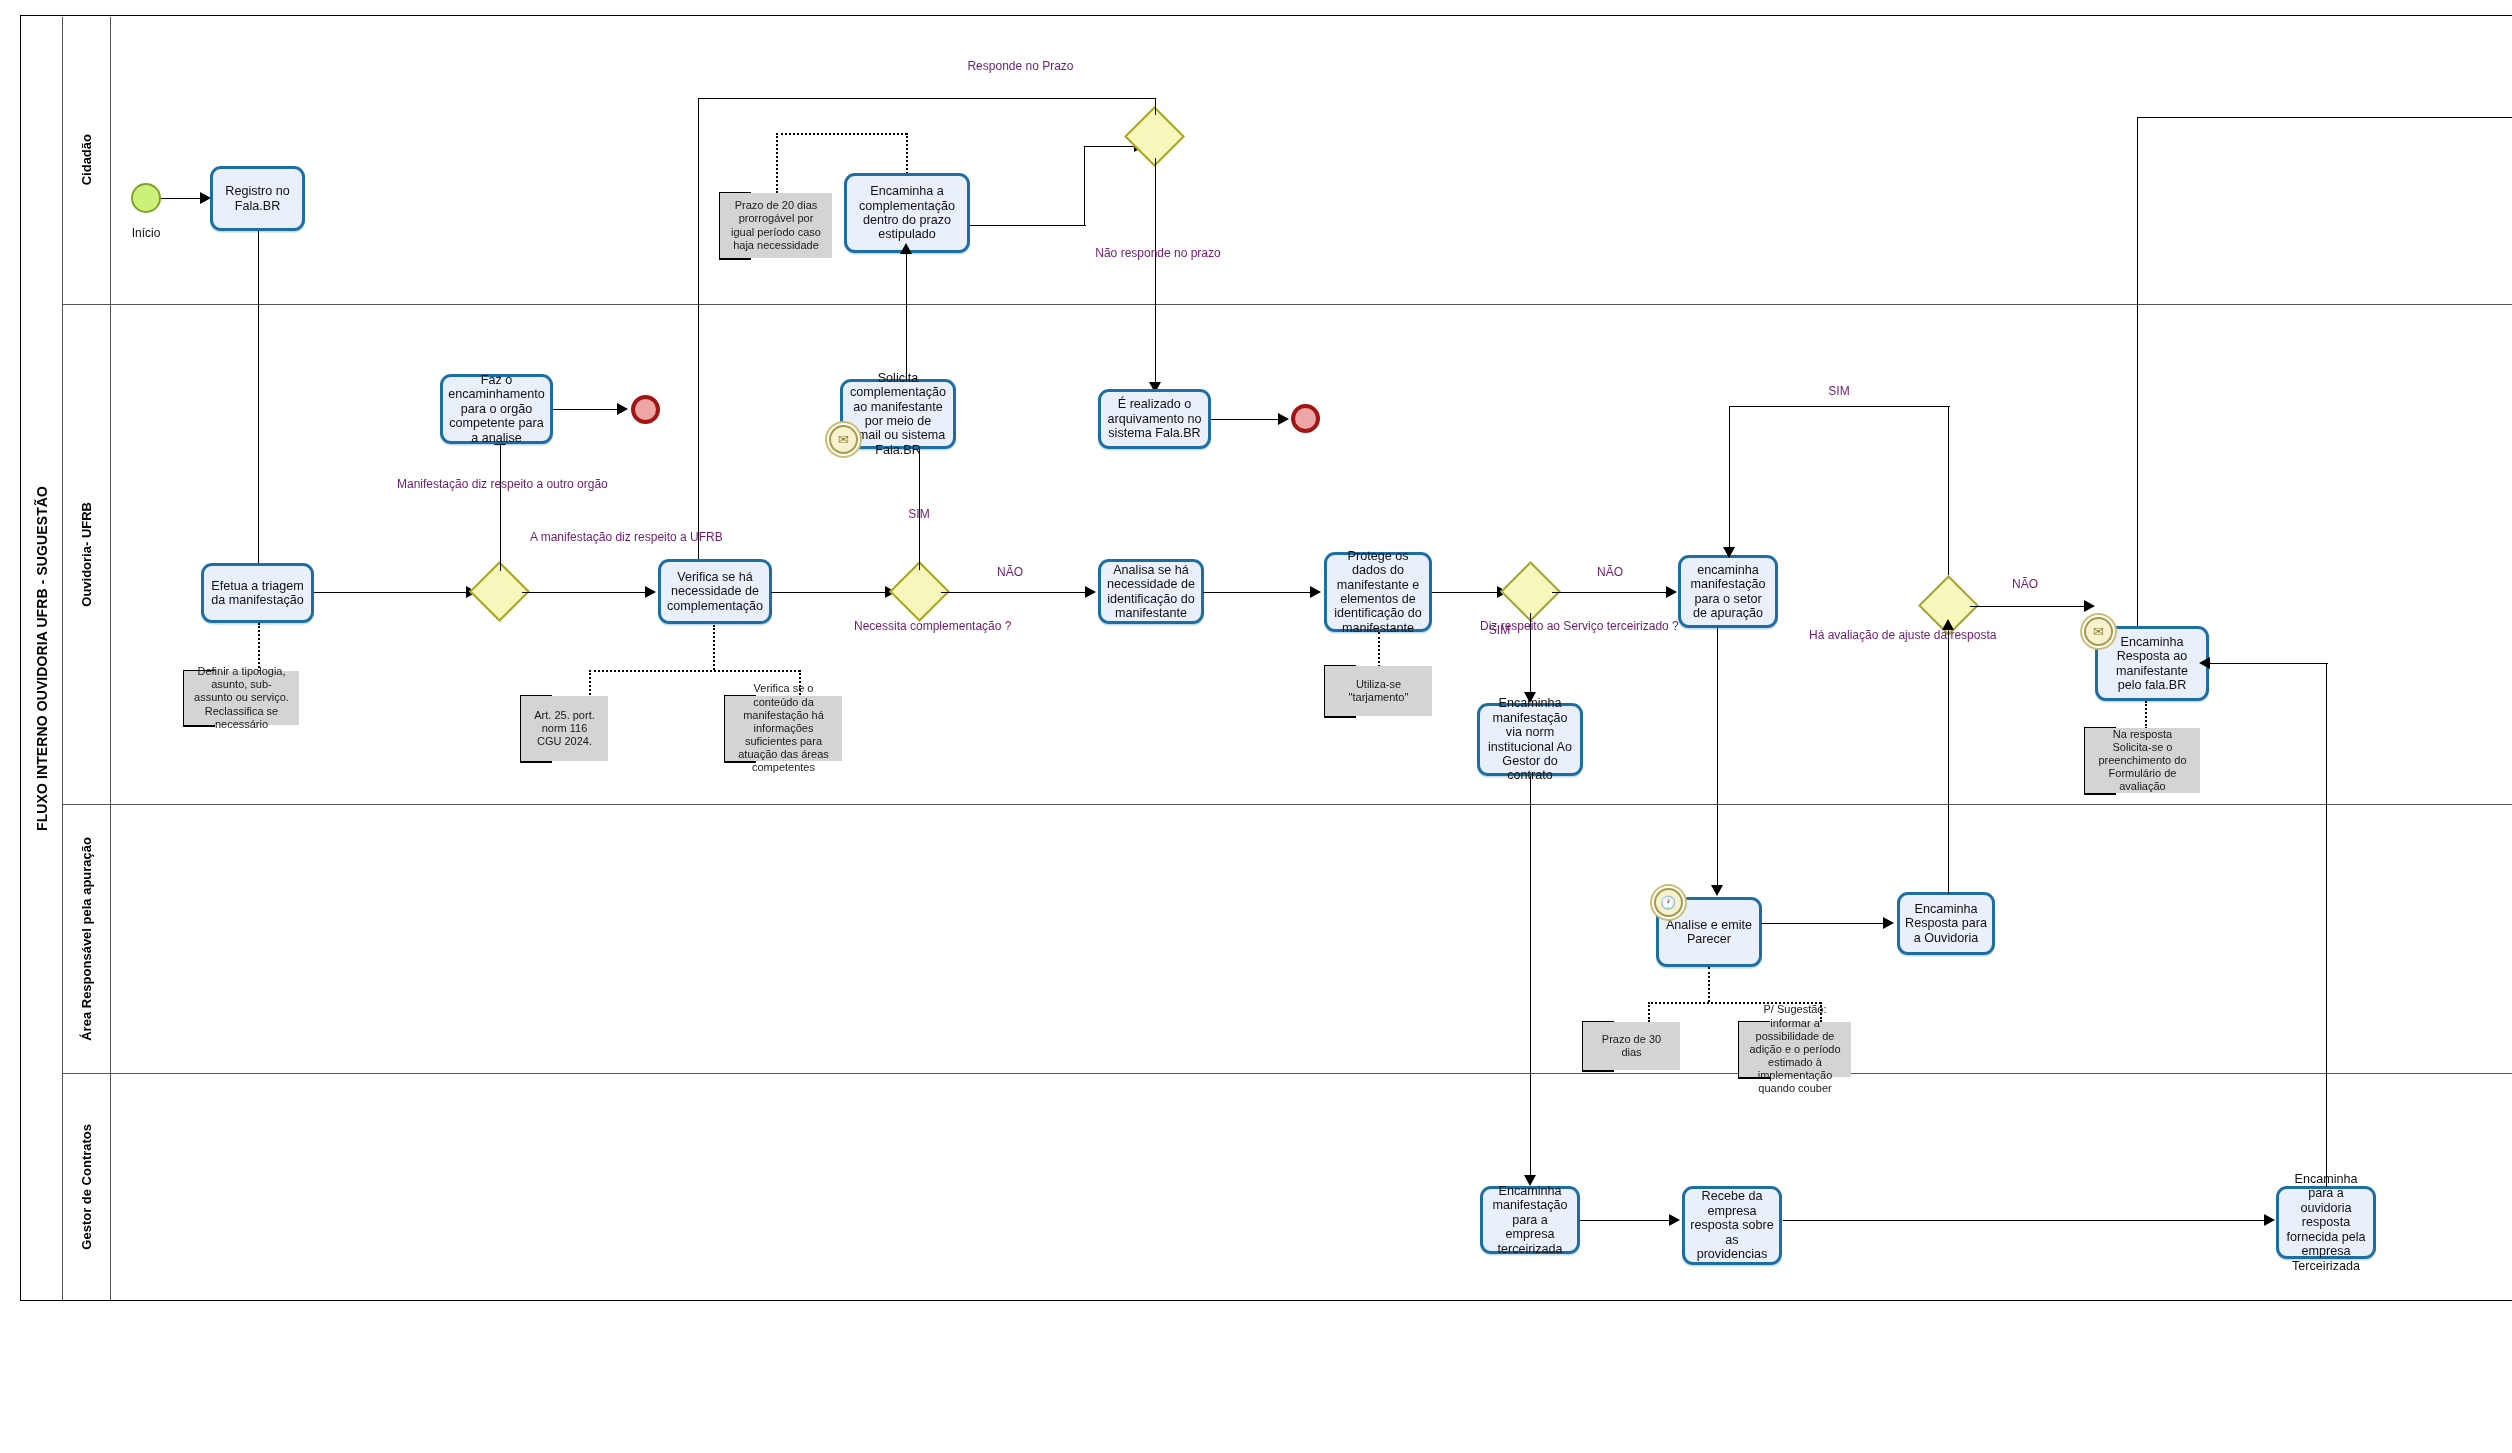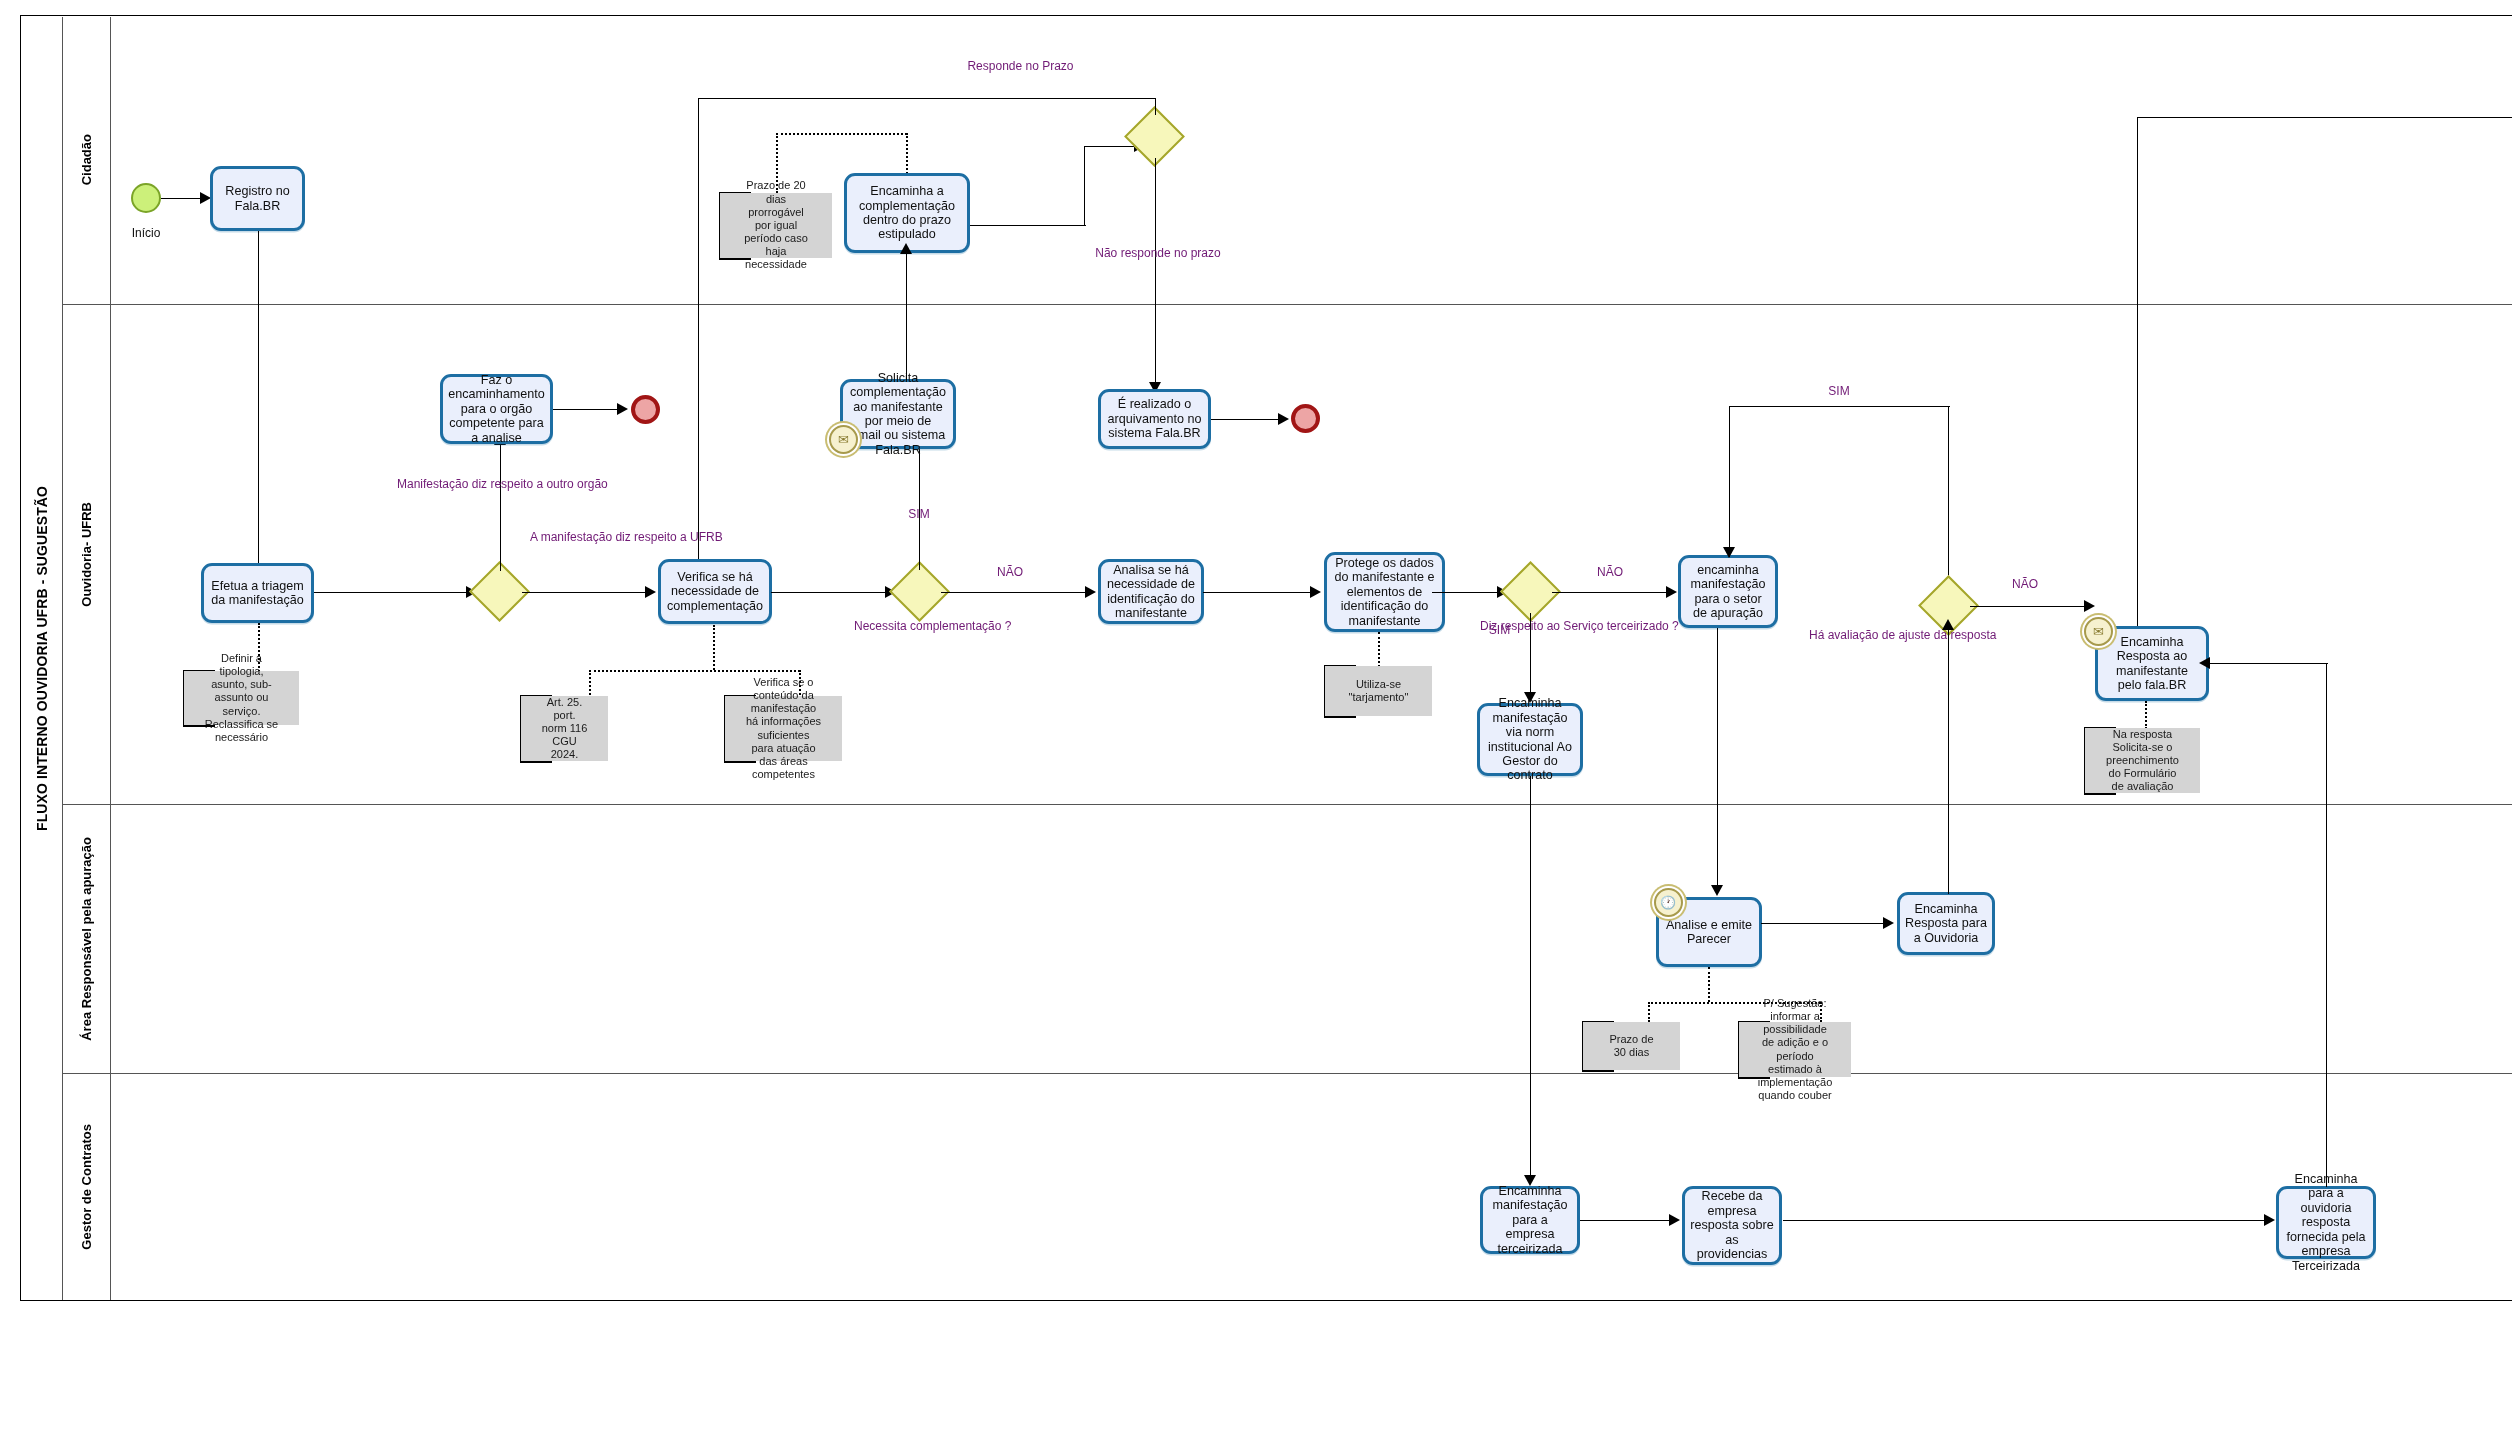--- a/index.html
+++ b/index.html
@@ -36,21 +36,21 @@
   .ev{position:absolute;border-radius:50%;box-sizing:border-box;}
   .ev.start{background:#ccf07a;border:2px solid #7ba428;}
   .ev.end{background:#eda5a5;border:4.5px solid #a11515;}
   .evlabel{position:absolute;font-size:12px;color:#101010;text-align:center;white-space:nowrap;}
 
   
   .note{
     position:absolute;box-sizing:border-box;background:#d4d4d4;
     border-left:1.5px solid #000;
     display:flex;align-items:center;justify-content:center;text-align:center;
-    font-size:11px;line-height:1.2;color:#1a1a1a;padding:3px 20px;
+    font-size:11px;line-height:1.2;color:#1a1a1a;padding:3px 8px;
   }
   .note::before,.note::after{content:"";position:absolute;left:-1.5px;width:32px;height:1.5px;background:#000;}
   .note::before{top:-1.5px;}
   .note::after{bottom:-1.5px;}
 
   
   .h{position:absolute;height:0;border-top:1.5px solid #000;}
   .v{position:absolute;width:0;border-left:1.5px solid #000;}
   .hd{position:absolute;height:0;border-top:2px dotted #000;}
   .vd{position:absolute;width:0;border-left:2px dotted #000;}
@@ -227,21 +227,21 @@
   <div class="arr r" style="left:1085px;top:586px;"></div>
   <div class="flab" style="left:980px;top:565px;width:60px;">NÃO</div>
 
   <div class="task" style="left:1098px;top:559px;width:106px;height:65px;">
     <span>Analisa se há necessidade de identificação do manifestante</span>
   </div>
 
   <div class="h" style="left:1203px;top:592px;width:108px;"></div>
   <div class="arr r" style="left:1310px;top:586px;"></div>
 
-  <div class="task" style="left:1324px;top:552px;width:121px;height:80px;">
+  <div class="task" style="left:1324px;top:552px;width:108px;height:80px;">
     <span>Protege os dados do manifestante e elementos de identificação do manifestante</span>
   </div>
   <div class="vd" style="left:1378px;top:632px;height:35px;"></div>
   <div class="note" style="left:1324px;top:666px;width:108px;height:50px;">
     <span>Utiliza-se "tarjamento"</span>
   </div>
 
   <div class="h" style="left:1432px;top:592px;width:68px;"></div>
   <div class="arr r" style="left:1497px;top:586px;"></div>
   <div class="gateway" style="left:1509px;top:570px;width:43px;height:43px;">

